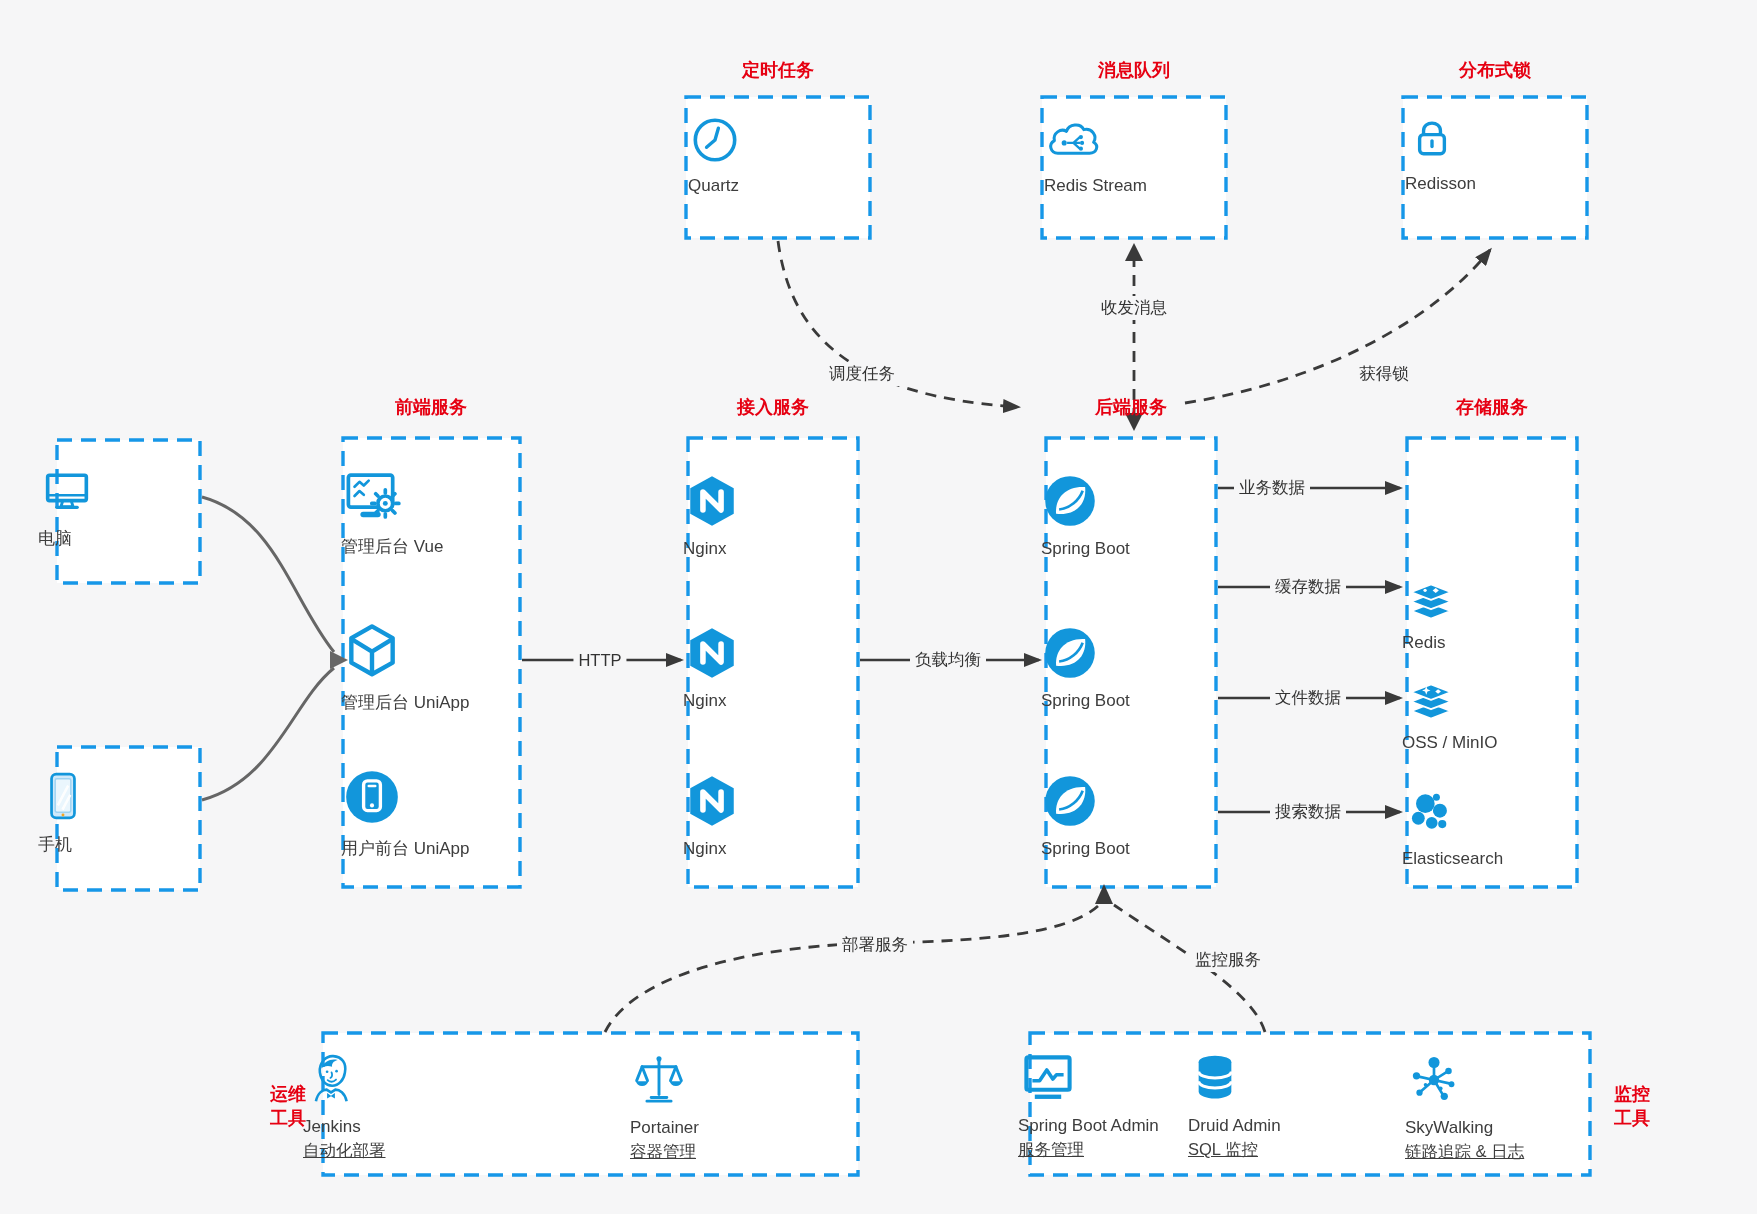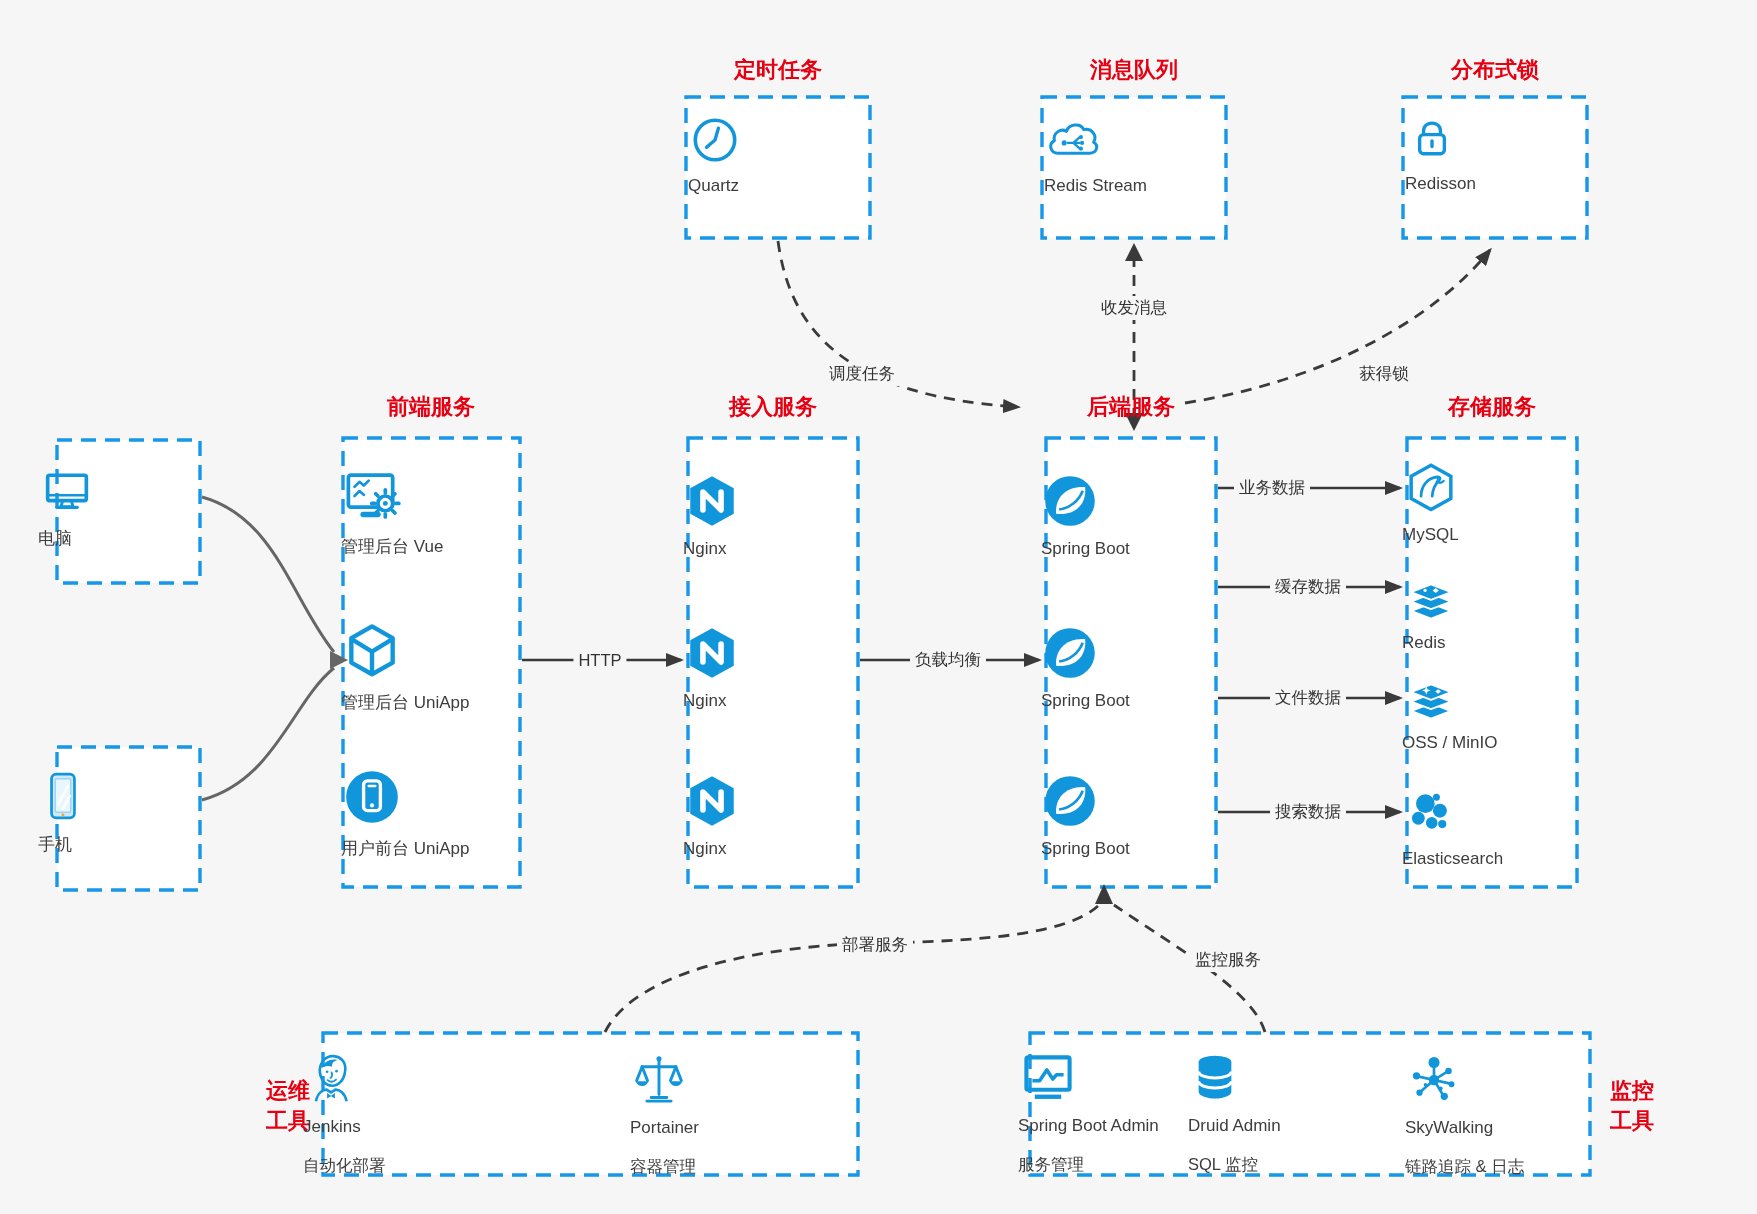--- a/index.html
+++ b/index.html
@@ -12,22 +12,22 @@
   #canvas{position:relative;width:1757px;height:1214px;background:var(--canvas-bg);overflow:hidden;}
   #wires{position:absolute;left:0;top:0;z-index:0;}
   .gbox{fill:var(--box-bg);stroke:var(--border-blue);stroke-width:3.4;stroke-dasharray:15 9;}
   .solid{stroke:var(--line-dark);stroke-width:2.6;fill:none;}
   .dashed{stroke:var(--line-dark);stroke-width:2.8;fill:none;stroke-dasharray:11 8;}
   .gray{stroke:var(--line-gray);stroke-width:3;fill:none;}
   .ah{fill:var(--line-dark);} .ahg{fill:var(--line-gray);}
   .node{position:absolute;text-align:left;z-index:2;}
   .ic{display:inline-block;color:var(--icon-blue);line-height:0;}
   .lbl{font-size:17px;color:var(--label-text);margin-top:5px;white-space:nowrap;}
-  .sub{font-size:16.5px;color:var(--label-text);margin-top:18px;white-space:nowrap;}
-  .gtitle{position:absolute;transform:translate(-50%,-50%);font-weight:bold;font-size:22px;
+  .sub{font-size:16.5px;color:var(--label-text);margin-top:3px;white-space:nowrap;text-decoration:underline;}
+  .gtitle{position:absolute;transform:translate(-50%,-50%);font-weight:bold;font-size:18px;
           color:var(--title-red);white-space:nowrap;z-index:2;}
   .gtitle.side{white-space:normal;width:48px;text-align:center;line-height:1.35;}
   .edge-lbl{position:absolute;transform:translate(-50%,-50%);font-size:16.5px;color:#333;
             background:var(--canvas-bg);padding:1px 5px;white-space:nowrap;z-index:1;}
   .note{position:absolute;left:58px;top:94px;width:452px;height:80px;background:var(--note-bg);
         color:#3c3c3c;font-size:17px;line-height:26px;padding:13px 0 0 13px;box-sizing:border-box;z-index:2;}
   .note::after{content:"";position:absolute;top:0;right:0;width:0;height:0;
         border-top:14px solid var(--canvas-bg);border-left:14px solid #cdc78c;}
 </style>
 </head>
@@ -250,31 +250,20 @@
     <span class="ic">
       <svg width="58" height="58" viewBox="0 0 48 48">
           <circle cx="24" cy="24" r="20.5" fill="currentColor"></circle>
           <path d="M12.5 34.5 C11.5 22 20 11.5 36.5 12.5 C38 26 29 36.5 12.5 34.5 Z" fill="#ffffff"></path>
           <path d="M15 31 C24 30 31.5 23.5 34.5 15.5" fill="none" stroke="currentColor" stroke-width="2.2"></path>
         </svg>
     </span>
     <div class="lbl">Spring Boot</div>
   </div>
 
-  <div class="node" style="left:1402px;top:460px;width:180px">
-    <span class="ic">
-      <svg width="58" height="56" viewBox="0 0 48 48">
-          <path d="M24 4.5 L41 14 V33 L24 42.5 L7 33 V14 Z" fill="none" stroke="currentColor" stroke-width="3"></path>
-          <path d="M15.5 31 C15.5 22 21 15.5 29.5 14.5 C31.5 14.3 32.6 16 31 17.5 C27 21 25.5 25.5 25 31" fill="none" stroke="currentColor" stroke-width="2.4" stroke-linecap="round"></path>
-          <path d="M29 18.5 C31.5 20 33.5 19.5 34.8 18" fill="none" stroke="currentColor" stroke-width="2" stroke-linecap="round"></path>
-          <circle cx="29.6" cy="16.2" r="0.9" fill="currentColor"></circle>
-        </svg>
-    </span>
-    <div class="lbl">MySQL</div>
-  </div>
 
   <div class="node" style="left:1402px;top:572px;width:180px">
     <span class="ic">
       <svg width="58" height="52" viewBox="0 0 48 44">
           <g fill="currentColor" stroke="#ffffff" stroke-width="1.6" stroke-linejoin="round">
             <path d="M7 33 L24 26.5 L41 33 L24 39.5 Z"></path>
             <path d="M7 25 L24 18.5 L41 25 L24 31.5 Z"></path>
             <path d="M7 17 L24 10.5 L41 17 L24 23.5 Z"></path>
           </g>
           <circle cx="19" cy="15.5" r="1.4" fill="#ffffff"></circle>

